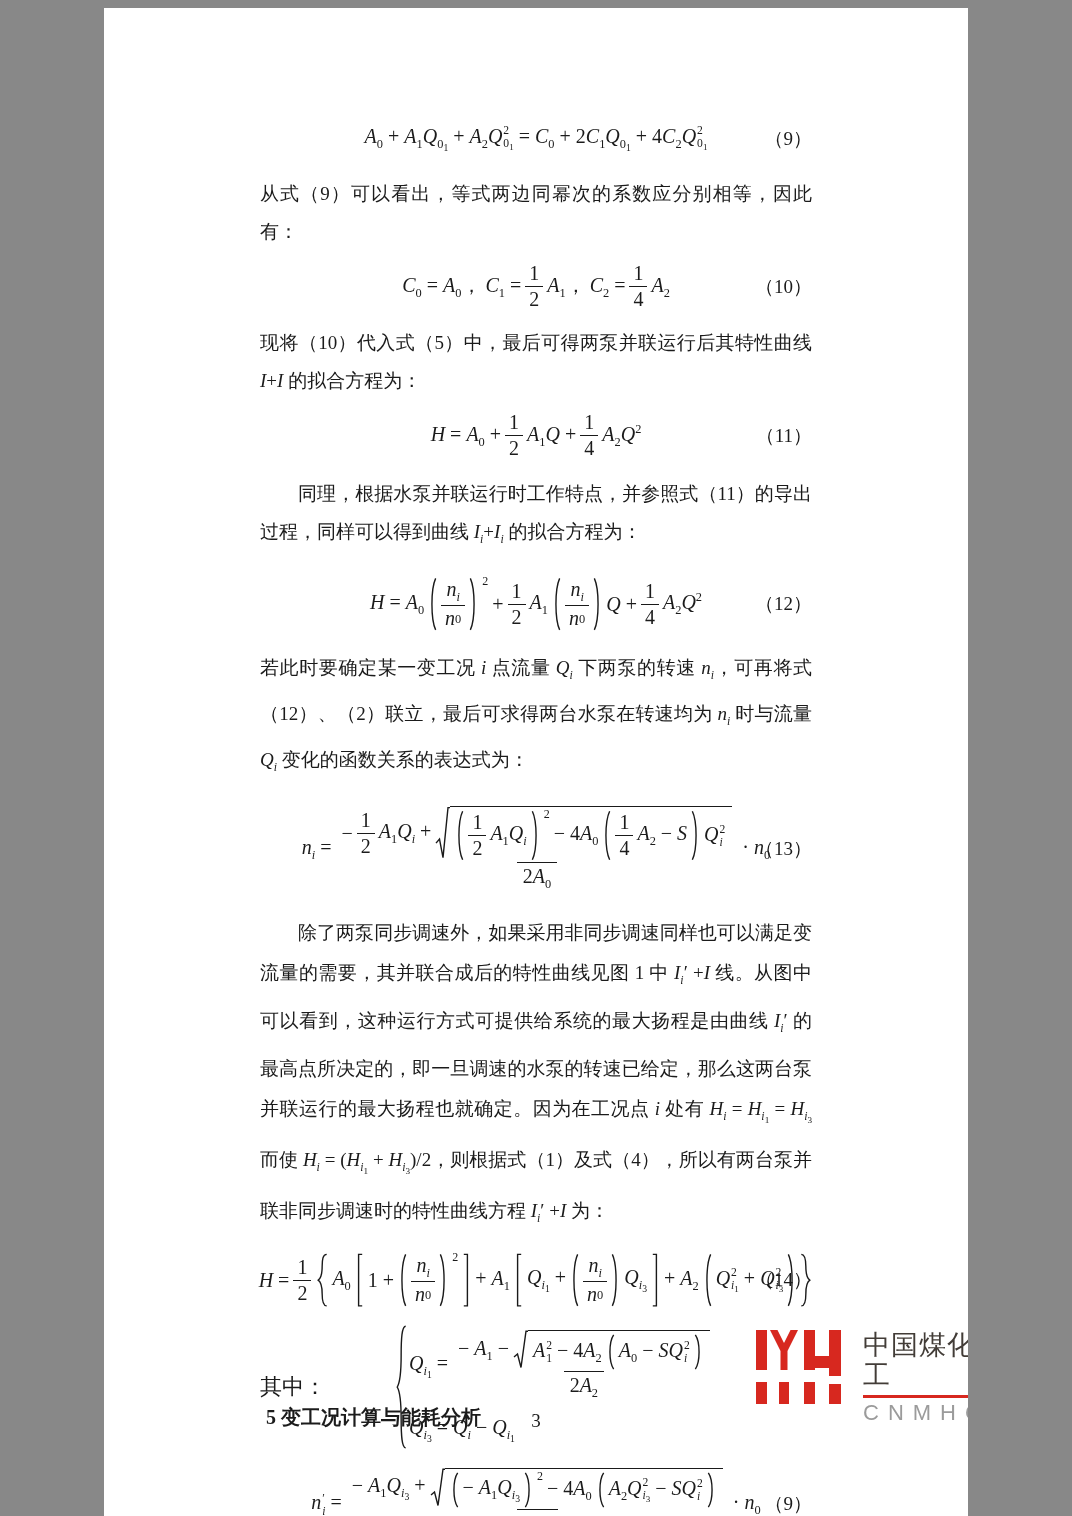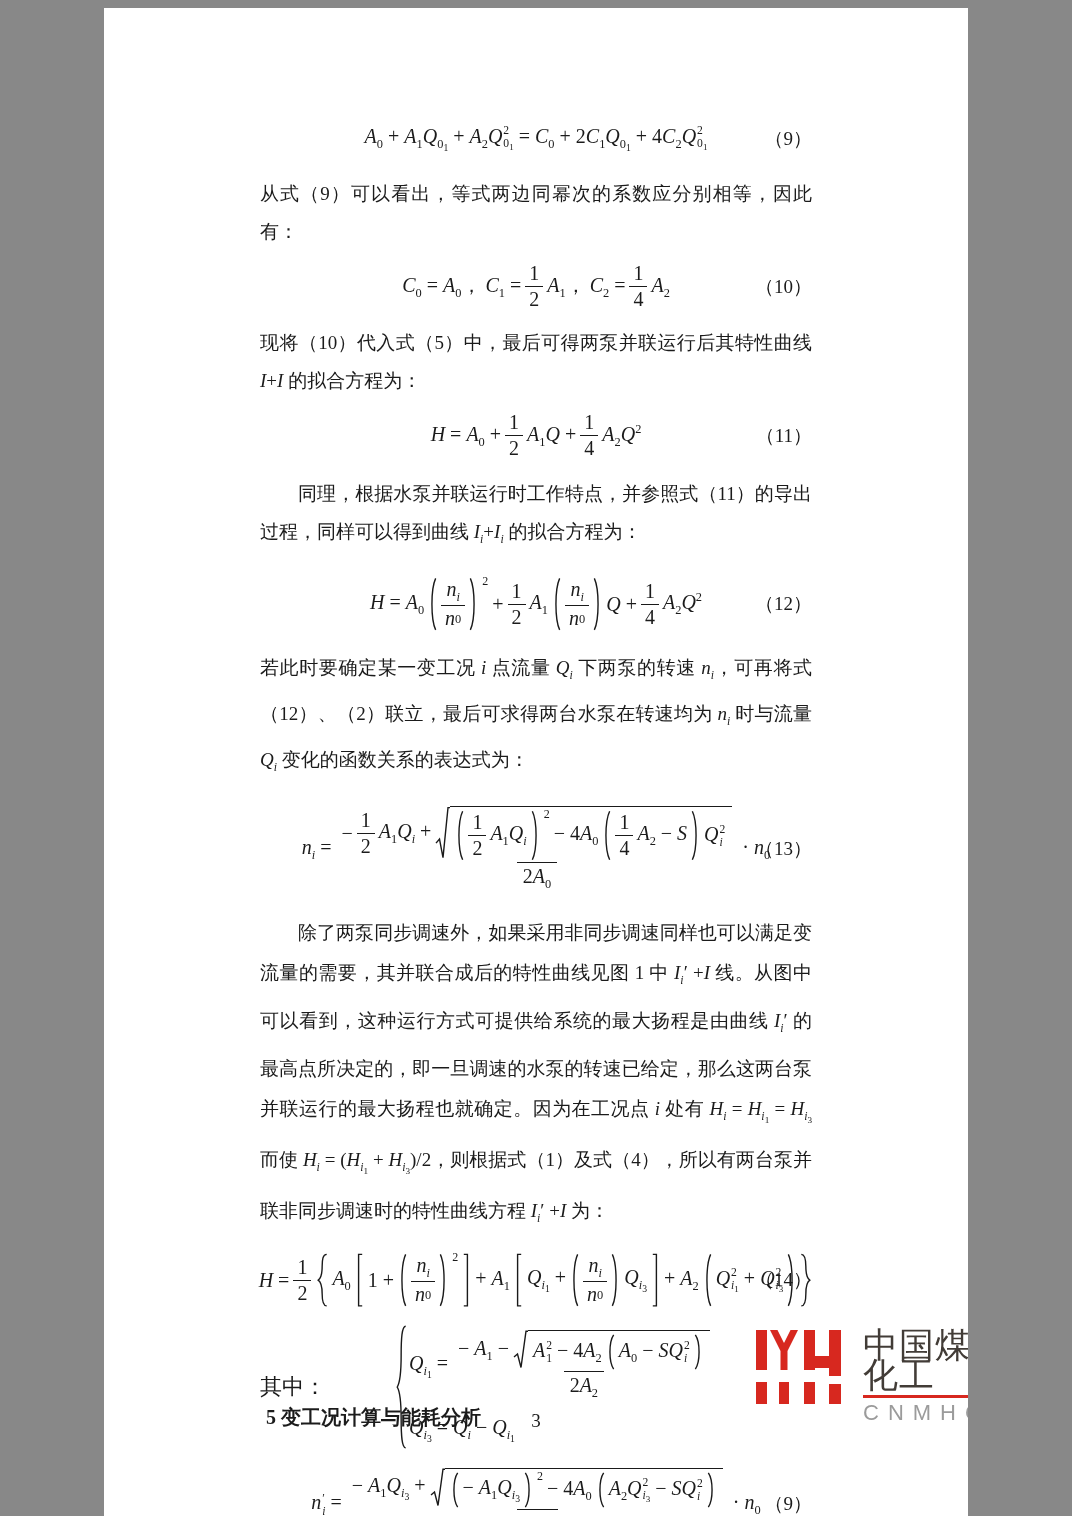--- a/index.html
+++ b/index.html
@@ -38,21 +38,21 @@
   
   .qzrow { display:flex; align-items:center; margin:10px 0 16px 0; }
   .qzlabel { font-size:22px; flex:none; }
   .qzgroup { display:inline-flex; align-items:stretch; margin-left:68px; }
   .qzcol { display:inline-flex; flex-direction:column; align-items:flex-start; }
   .qzcol > .mrow { margin:6px 0; }
   
   .logo { position:absolute; left:652px; top:1322px; display:flex; align-items:flex-start; color:var(--red,#d7281f); }
   .logo-glyph { width:94px; height:78px; flex:none; }
   .logo-text { margin-left:13px; font-family:"Liberation Sans","DejaVu Sans",sans-serif; }
-  .logo-title { font-size:35px; color:#423c37; letter-spacing:1px; padding-bottom:5px; border-bottom:3px solid var(--red,#d7281f); line-height:30px; }
+  .logo-title { font-size:27px; color:#423c37; letter-spacing:1px; padding-bottom:5px; border-bottom:3px solid var(--red,#d7281f); line-height:30px; }
   .logo-sub { font-size:22px; color:#9b9b9b; letter-spacing:9px; margin-top:3px; line-height:24px; }
   
   .sec5 { position:absolute; left:162px; top:1382px; font-size:20px; font-weight:bold; margin:0; }
   .pageno { position:absolute; left:0; right:0; top:1402px; text-align:center; font-size:19px; }
 </style>
 </head>
 <body>
 
 <div class="page">
 

